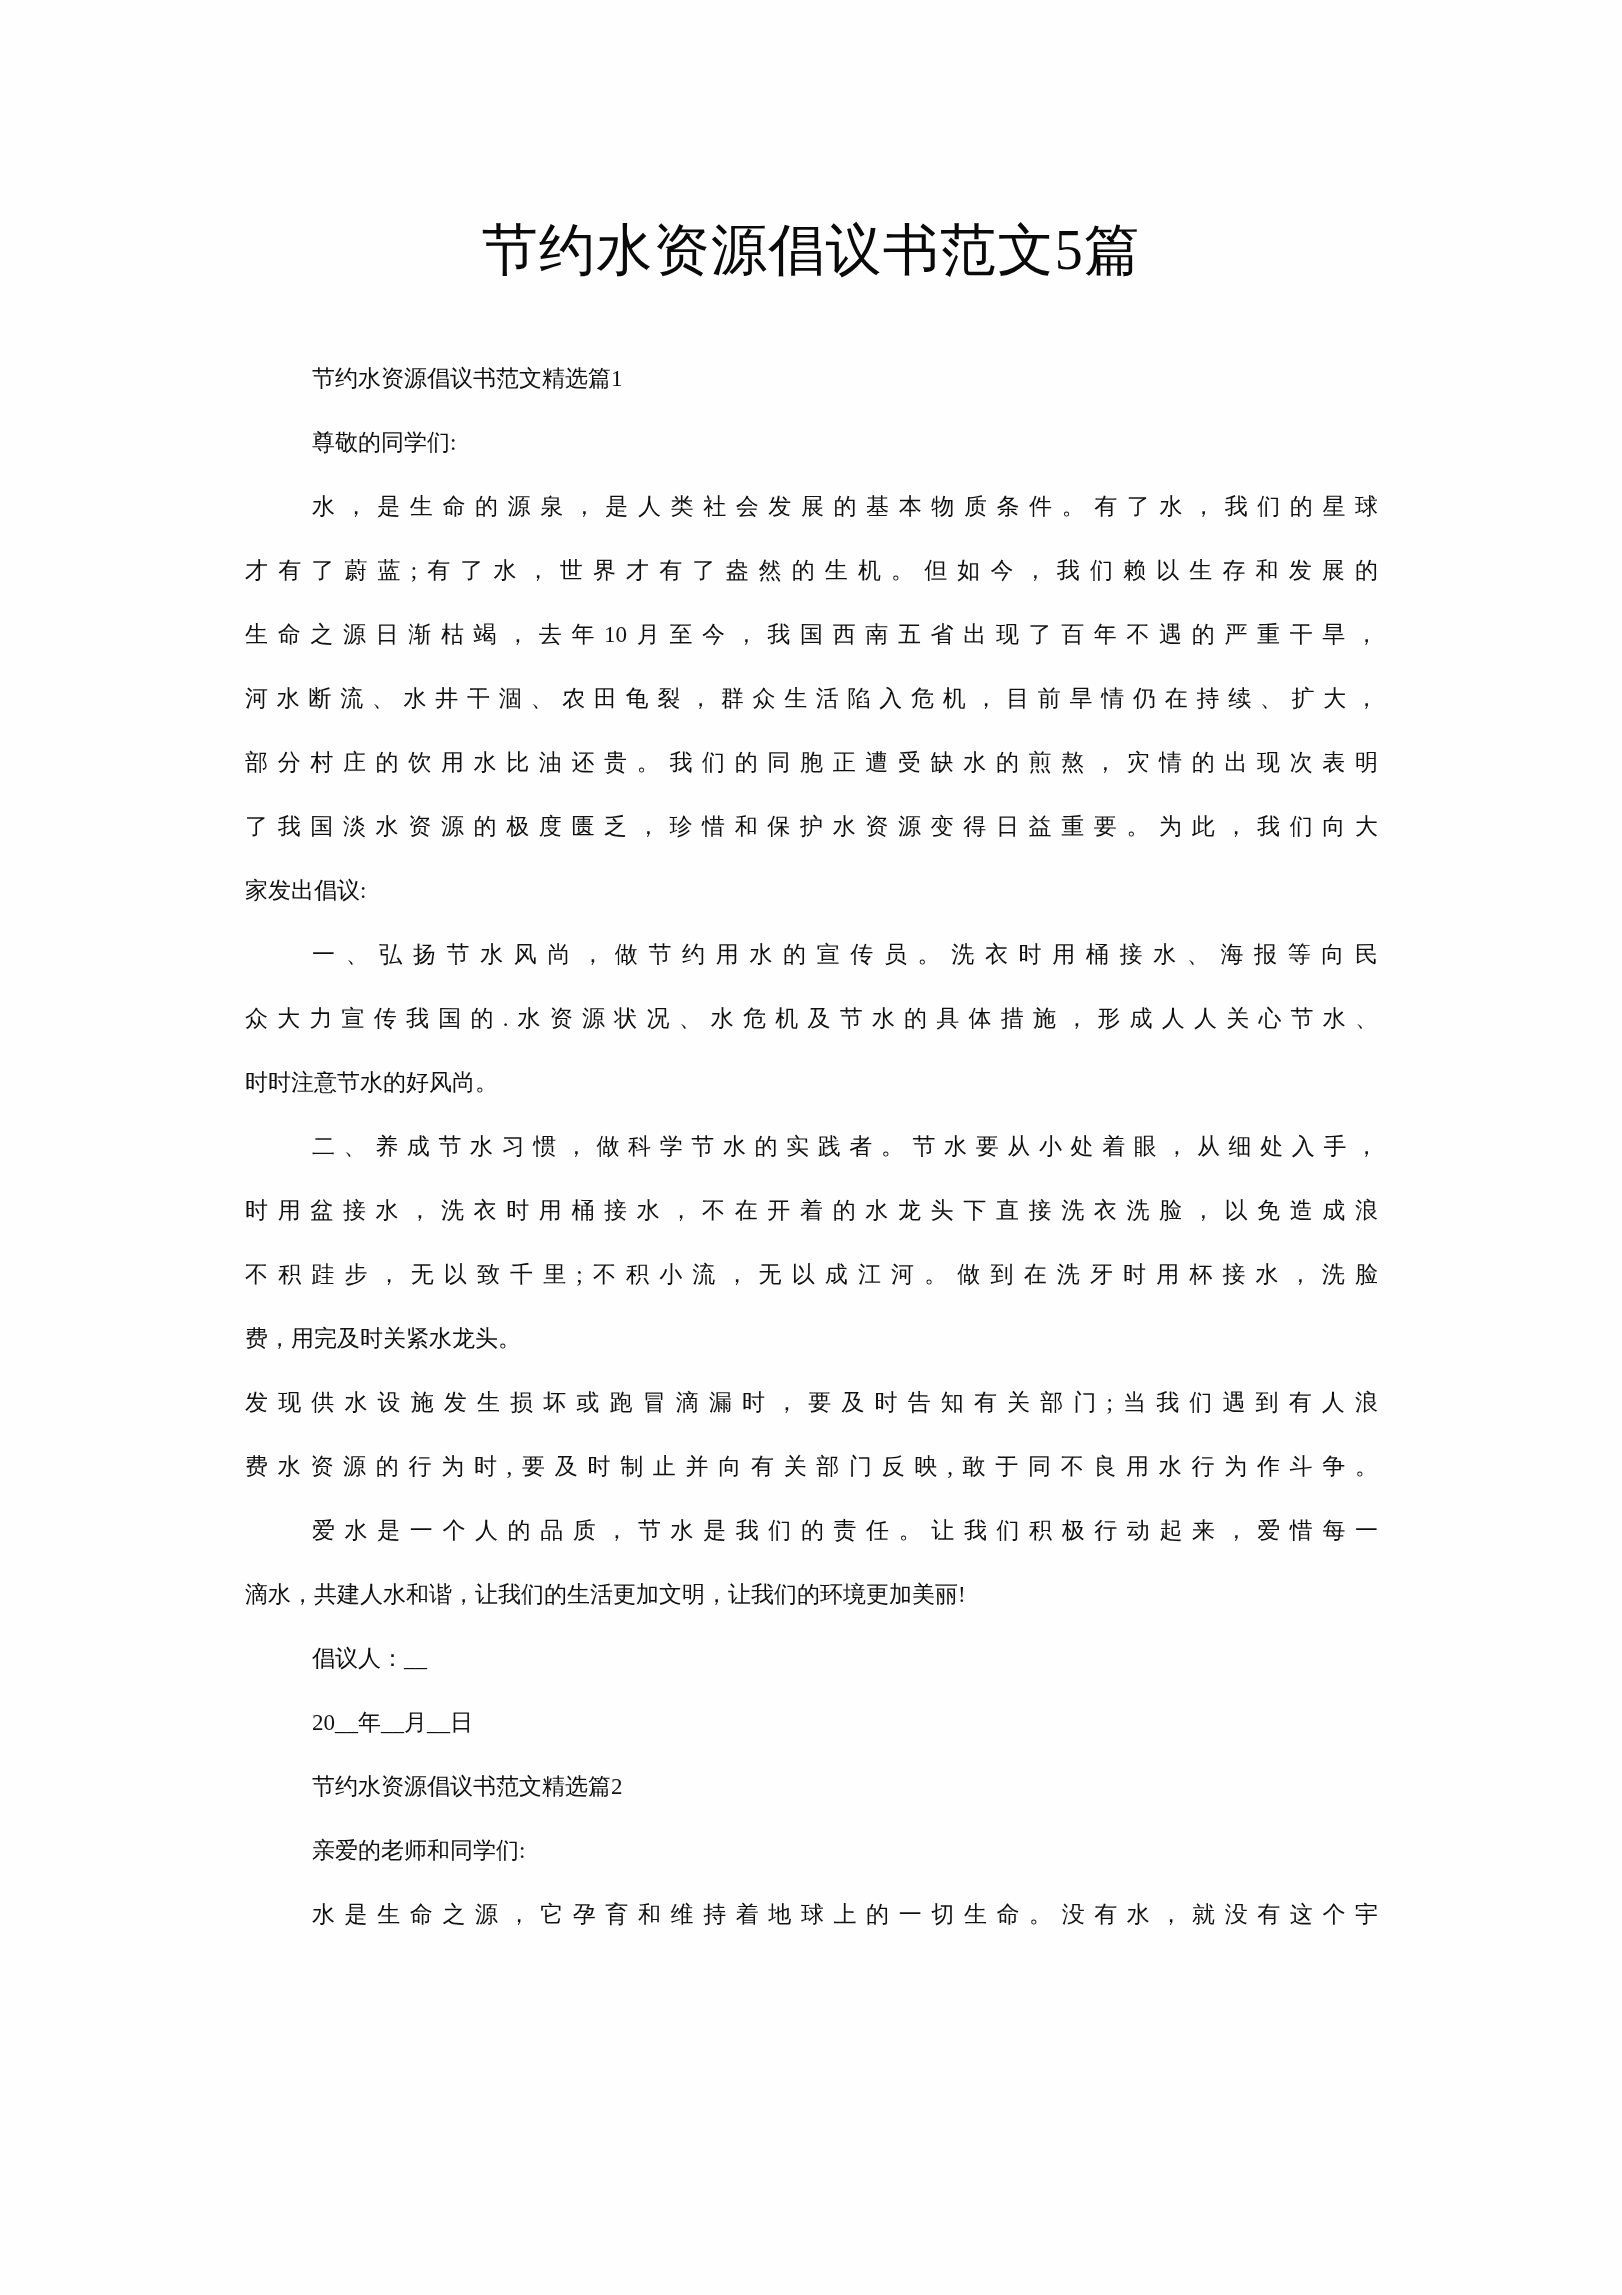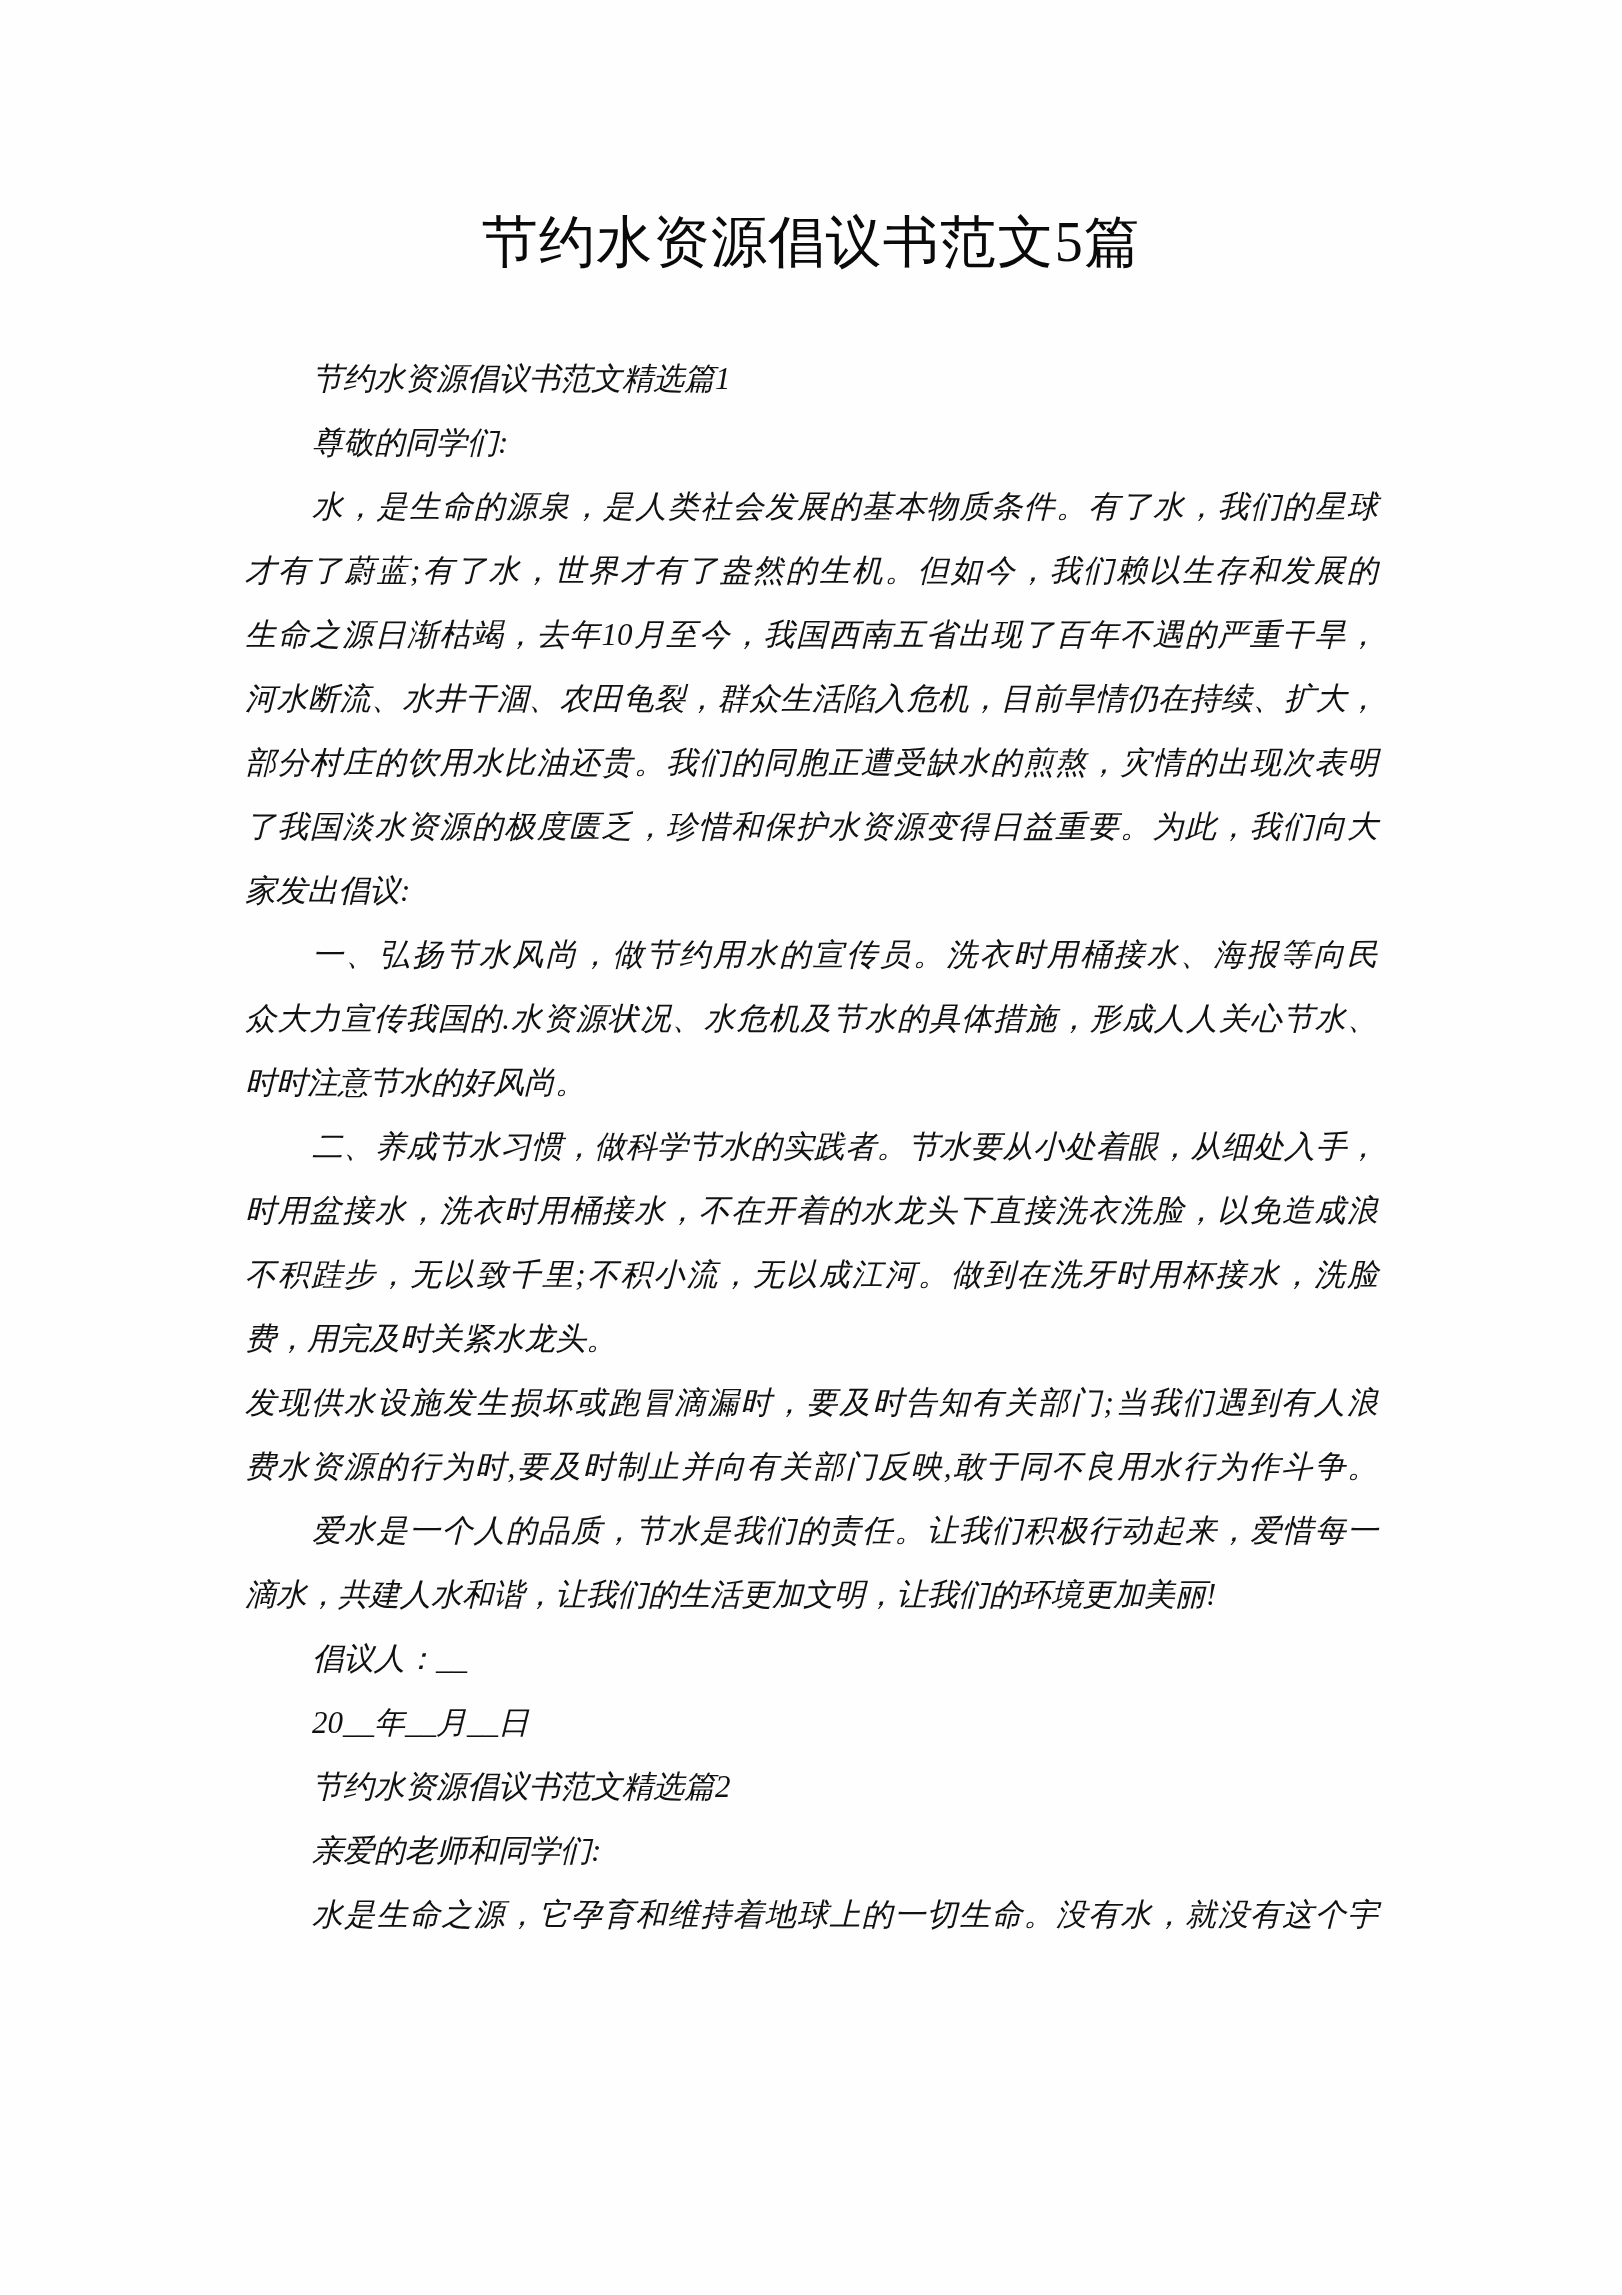--- a/index.html
+++ b/index.html
@@ -20,44 +20,43 @@
       left: 0;
       top: 0;
       width: 1623px;
       height: 2295px;
       background: #fefefe;
     }
     .title {
       position: absolute;
       left: 0;
       width: 1623px;
-      top: 200px;
+      top: 208px;
       height: 85px;
       line-height: 85px;
       text-align: center;
       font-size: 56px;
       font-weight: normal;
       letter-spacing: 1.3px;
       margin: 0;
       color: #0a0a0a;
     }
     .body {
       position: absolute;
       left: 245px;
       top: 347px;
       width: 1133px;
     }
     .line {
       display: block;
       height: 64px;
       line-height: 64px;
-      font-size: 31px;
+      font-size: 23px;
       white-space: nowrap;
       overflow: visible;
-      font-style: italic;
     }
     .line.full {
       text-align: justify;
       text-align-last: justify;
     }
     .line.indent {
       padding-left: 67px;
     }
   </style>
 </head>

